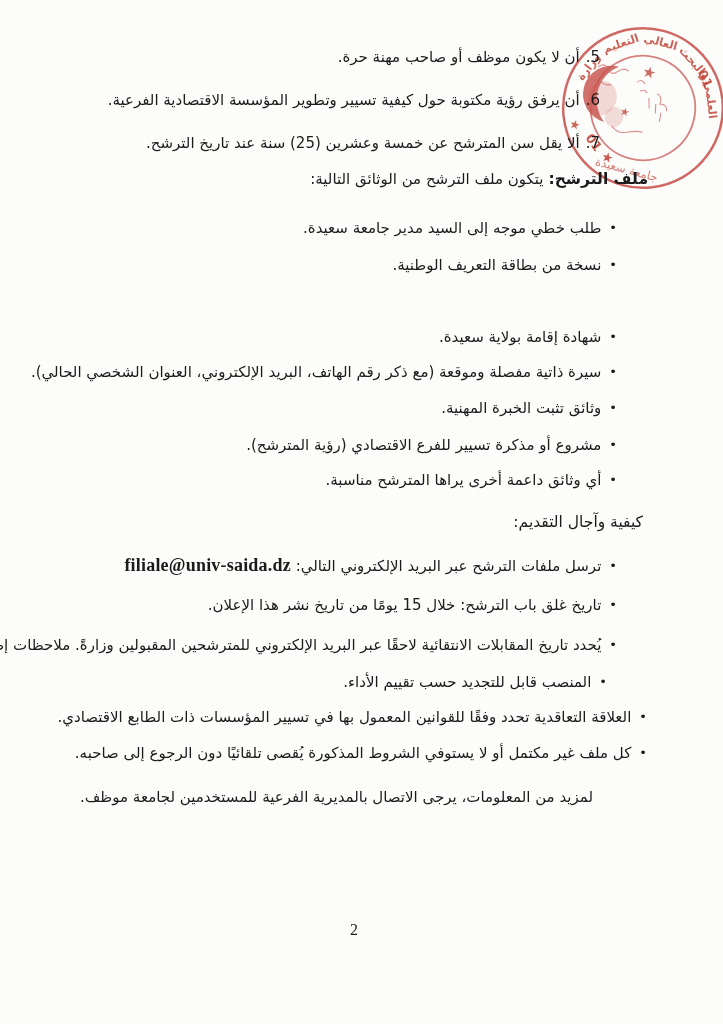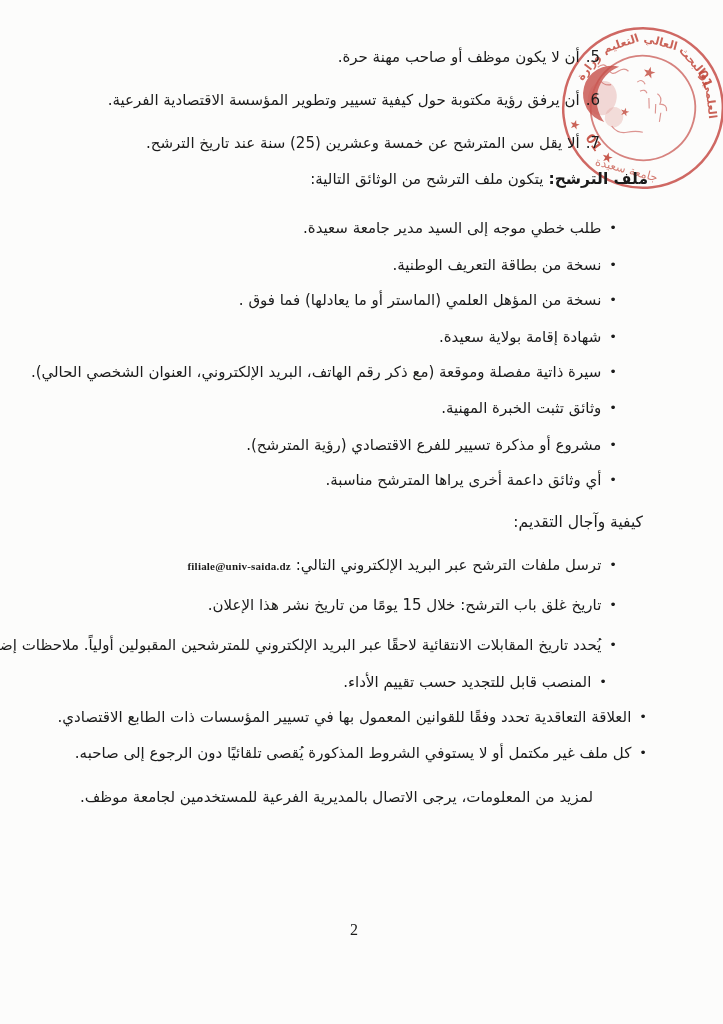--- a/index.html
+++ b/index.html
@@ -10,21 +10,21 @@
   }
   .line{position:absolute;white-space:nowrap;font-size:15px;line-height:22px;}
   .num-item .num{margin-left:6px;}
   .heading{font-weight:normal;font-size:15.5px;}
   .blt{margin-left:8px;font-size:13px;position:relative;top:-1px;}
   .bold-lead{font-weight:bold;text-align:right;}
   .lead-rest{margin-right:5px;margin-left:40px;}
   .email{
     direction:ltr;unicode-bidi:isolate;
     font-family:"Liberation Serif","DejaVu Serif",serif;
-    font-weight:bold;font-size:11px;letter-spacing:.2px;margin-left:44px;
+    font-weight:bold;font-size:18px;letter-spacing:.2px;margin-left:44px;
   }
   .pagenum{
     position:absolute;top:919px;left:350px;
     font-family:"Liberation Serif",serif;font-size:16px;line-height:22px;
   }
   .stamp{
     position:absolute;left:556px;top:21px;width:174px;height:174px;
     mix-blend-mode:multiply;opacity:.92;pointer-events:none;
   }
   .stamp svg{display:block;}
@@ -86,40 +86,39 @@
   <div class="line num-item" style="top:132px;right:123px">
     <span class="num">7.</span><span>ألا يقل سن المترشح عن خمسة وعشرين (25) سنة عند تاريخ الترشح.</span>
   </div>
 
   <div class="line" style="top:168px;right:75px">
     <span class="heading bold-lead">ملف الترشح:</span><span class="lead-rest">يتكون ملف الترشح من الوثائق التالية:</span>
   </div>
 
   <div class="line" style="top:217px;right:106px"><span class="blt">•</span><span>طلب خطي موجه إلى السيد مدير جامعة سعيدة.</span></div>
   <div class="line" style="top:254px;right:106px"><span class="blt">•</span><span>نسخة من بطاقة التعريف الوطنية.</span></div>
-  <div class="line" style="top:289px;right:106px"><span class="blt">•</span><span>نسخة من المؤهل العلمي (الماستر أو ما يعادلها) فما فوق .</span></div>
   <div class="line" style="top:326px;right:106px"><span class="blt">•</span><span>شهادة إقامة بولاية سعيدة.</span></div>
   <div class="line" style="top:397px;right:106px"><span class="blt">•</span><span>وثائق تثبت الخبرة المهنية.</span></div>
   <div class="line" style="top:361px;right:106px"><span class="blt">•</span><span>سيرة ذاتية مفصلة وموقعة (مع ذكر رقم الهاتف، البريد الإلكتروني، العنوان الشخصي الحالي).</span></div>
   <div class="line" style="top:434px;right:106px"><span class="blt">•</span><span>مشروع أو مذكرة تسيير للفرع الاقتصادي (رؤية المترشح).</span></div>
   <div class="line" style="top:469px;right:106px"><span class="blt">•</span><span>أي وثائق داعمة أخرى يراها المترشح مناسبة.</span></div>
 
   <div class="line heading" style="top:511px;right:80px">
     <span>كيفية وآجال التقديم:</span>
   </div>
 
   <div class="line" style="top:554px;right:106px">
     <span class="blt">•</span><span>ترسل ملفات الترشح عبر البريد الإلكتروني التالي:</span>
     <span class="email">filiale@univ-saida.dz</span>
   </div>
   <div class="line" style="top:594px;right:106px">
     <span class="blt">•</span><span>تاريخ غلق باب الترشح: خلال 15 يومًا من تاريخ نشر هذا الإعلان.</span>
   </div>
   <div class="line" style="top:634px;right:106px">
-    <span class="blt">•</span><span>يُحدد تاريخ المقابلات الانتقائية لاحقًا عبر البريد الإلكتروني للمترشحين المقبولين أولياً.</span>
+    <span class="blt">•</span><span>يُحدد تاريخ المقابلات الانتقائية لاحقًا عبر البريد الإلكتروني للمترشحين المقبولين وزارةً.</span>
     <span>ملاحظات إضافية:</span>
   </div>
   <div class="line" style="top:671px;right:116px">
     <span class="blt">•</span><span>المنصب قابل للتجديد حسب تقييم الأداء.</span>
   </div>
   <div class="line" style="top:706px;right:76px">
     <span class="blt">•</span><span>العلاقة التعاقدية تحدد وفقًا للقوانين المعمول بها في تسيير المؤسسات ذات الطابع الاقتصادي.</span>
   </div>
   <div class="line" style="top:742px;right:76px">
     <span class="blt">•</span><span>كل ملف غير مكتمل أو لا يستوفي الشروط المذكورة يُقصى تلقائيًا دون الرجوع إلى صاحبه.</span>

